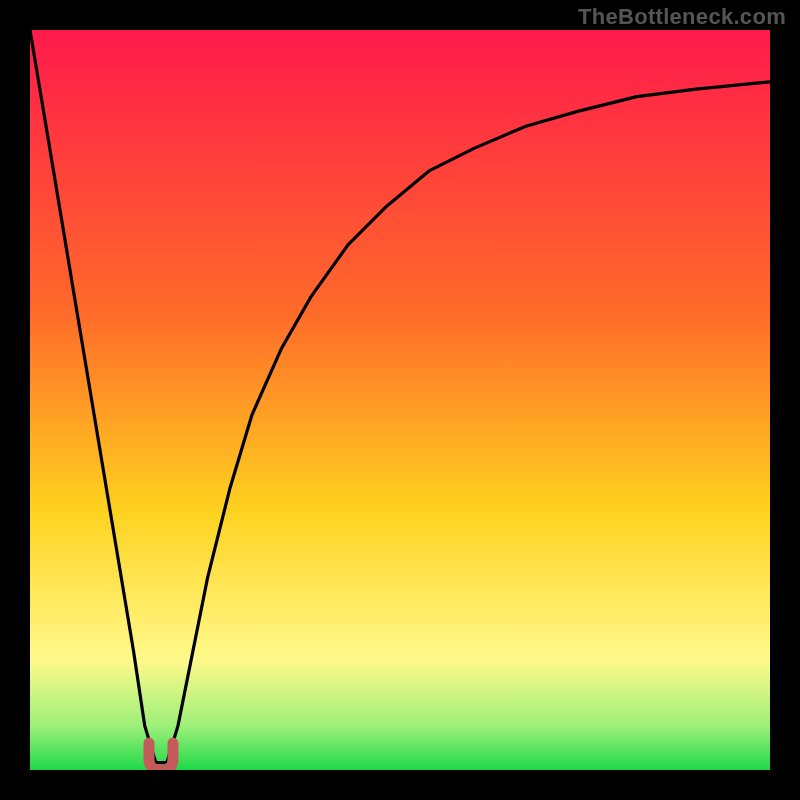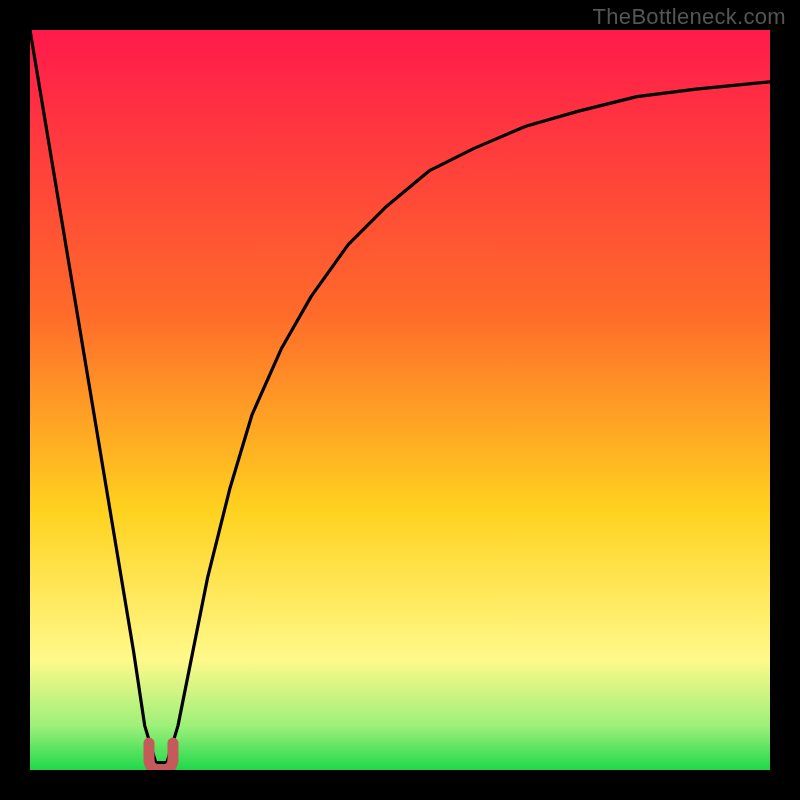--- a/index.html
+++ b/index.html
@@ -16,21 +16,21 @@
     width: 800px;
     height: 800px;
     background: #000;
   }
   .watermark {
     position: absolute;
     top: 4px;
     right: 14px;
     color: #555;
     font-size: 22px;
-    font-weight: normal;
+    font-weight: bold;
     letter-spacing: 0.3px;
   }
   .plot-outer {
     position: absolute;
     left: 30px;
     top: 30px;
     width: 740px;
     height: 740px;
     background: #000;
   }

